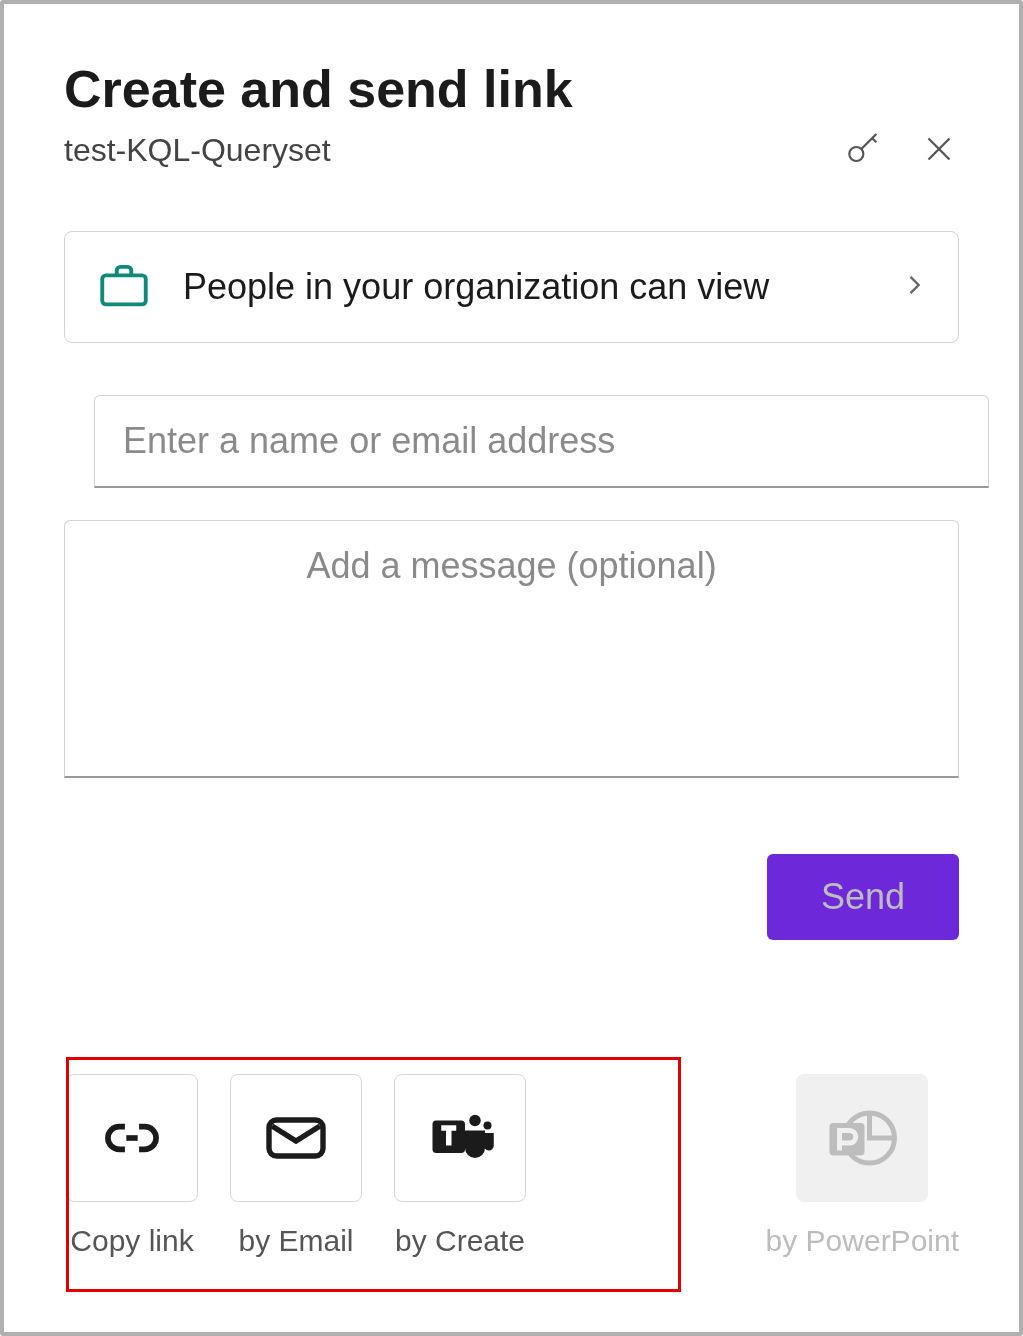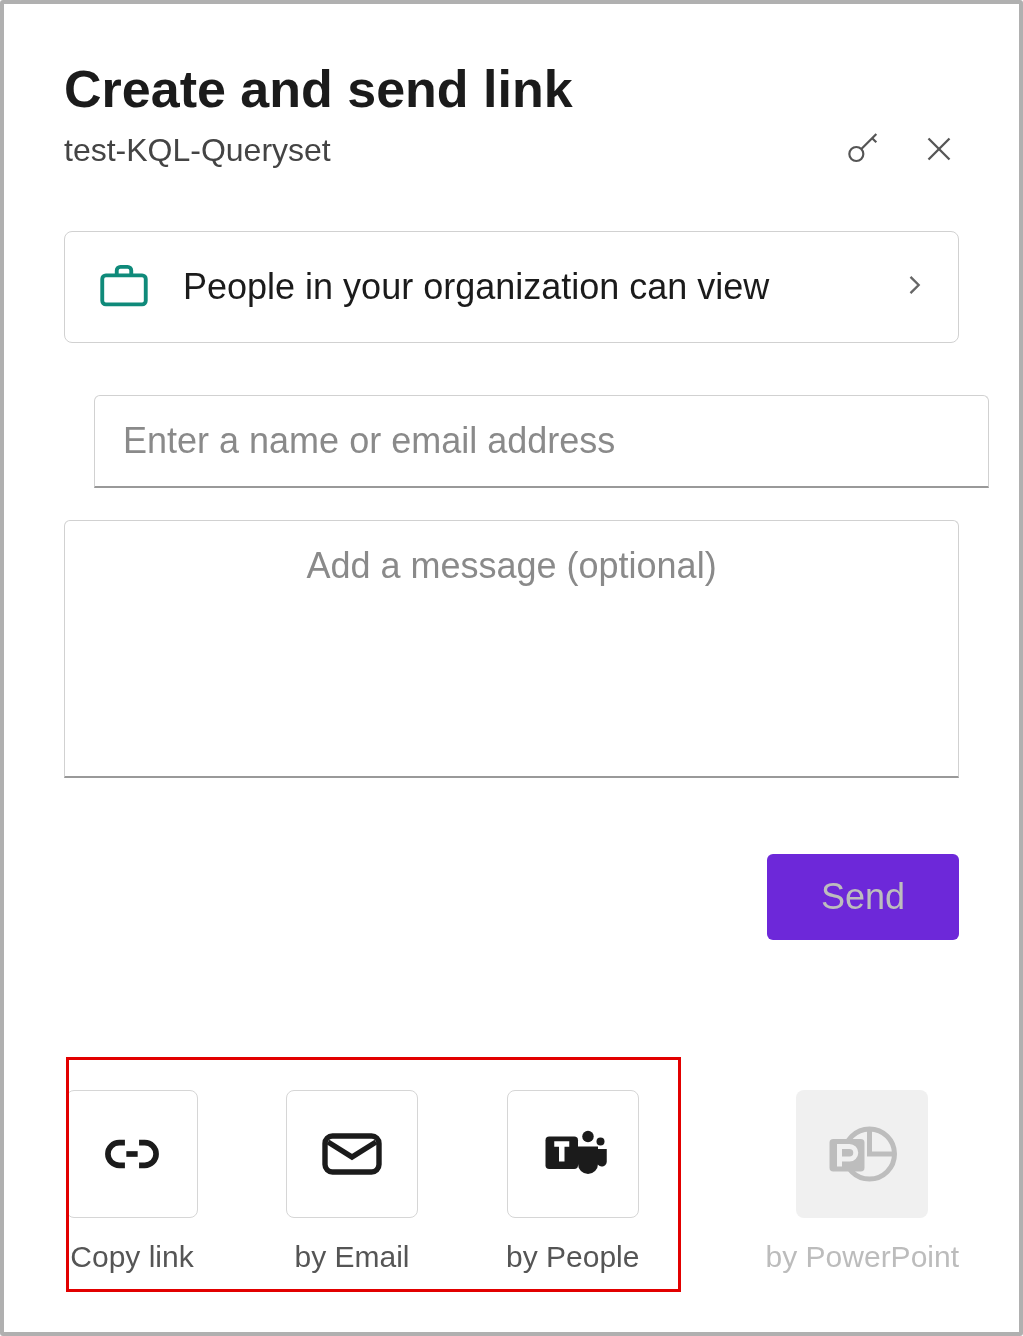--- a/index.html
+++ b/index.html
@@ -126,25 +126,25 @@
       color: #bdbdbd;
       border: none;
       border-radius: 6px;
       font-size: 36px;
       font-weight: 500;
       padding: 22px 54px;
       cursor: not-allowed;
     }
     .share-options {
       position: absolute;
-      bottom: 58px;
+      bottom: 74px;
       left: 62px;
       right: 60px;
       display: flex;
-      gap: 88px;
+      gap: 32px;
       align-items: flex-start;
     }
     .share-item {
       display: flex;
       flex-direction: column;
       align-items: center;
       gap: 22px;
       cursor: pointer;
     }
     .share-icon {
@@ -258,21 +258,21 @@
       <div class="share-icon">
         <svg width="80" height="80" viewBox="0 0 32 32" fill="none">
           <circle cx="22" cy="9" r="2.3" fill="#1b1b1b"></circle>
           <circle cx="27" cy="11" r="1.6" fill="#1b1b1b"></circle>
           <path d="M18 13 h8 v7 a4 4 0 0 1 -8 0 z" fill="#1b1b1b"></path>
           <path d="M26 14 h3.5 v5 a2 2 0 0 1 -3.5 1.3 z" fill="#1b1b1b"></path>
           <rect x="5" y="9" width="13" height="13" rx="1.5" fill="#1b1b1b"></rect>
           <path d="M8.5 12 h6 M11.5 12 v7" stroke="#fff" stroke-width="2.2"></path>
         </svg>
       </div>
-      <span class="share-label">by People</span>
+      <span class="share-label">by Create</span>
     </div>
 
     <div class="share-item disabled" style="margin-left:auto;">
       <div class="share-icon disabled">
         <svg width="80" height="80" viewBox="0 0 32 32" fill="none">
           <circle cx="19" cy="16" r="10" stroke="#bdbdbd" stroke-width="2" fill="none"></circle>
           <path d="M19 6 v10 h10" stroke="#bdbdbd" stroke-width="2"></path>
           <rect x="3" y="10" width="14" height="13" rx="1.5" fill="#bdbdbd"></rect>
           <path d="M7 13 h4 a2.5 2.5 0 0 1 0 5 h-4 z M7 13 v8" stroke="#f0f0f0" stroke-width="2" fill="none"></path>
         </svg>

